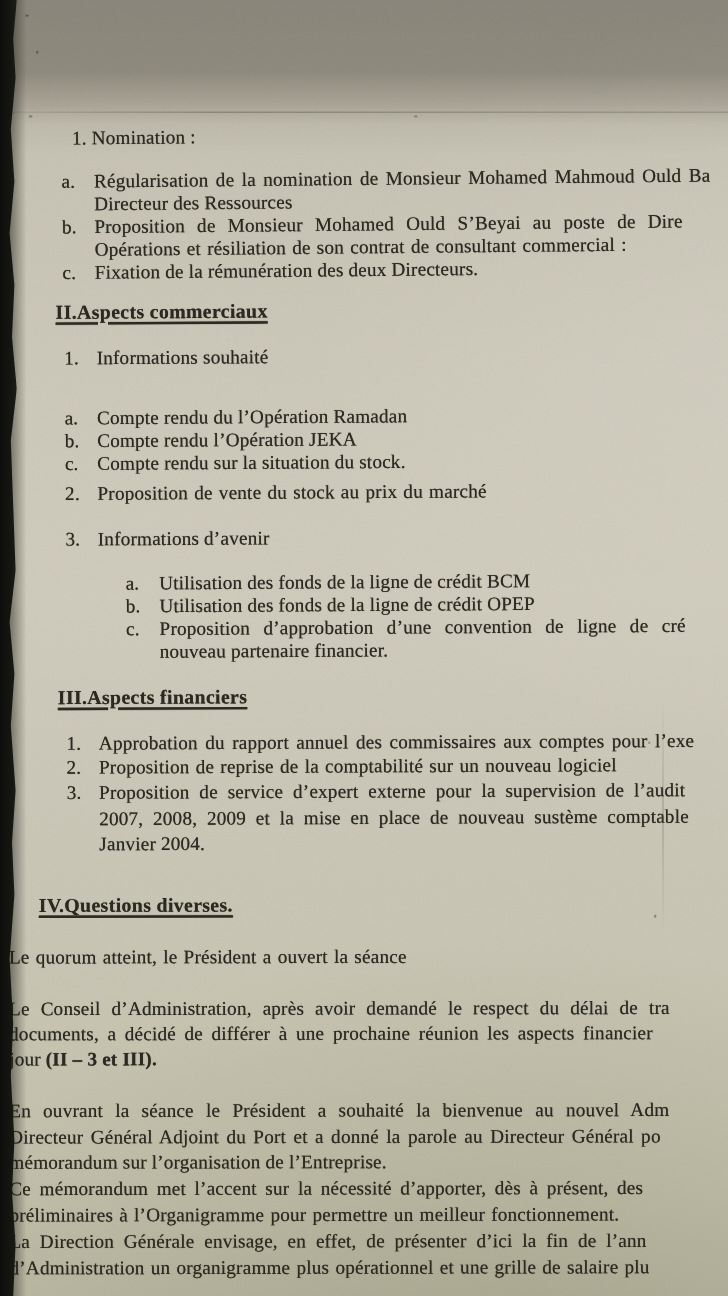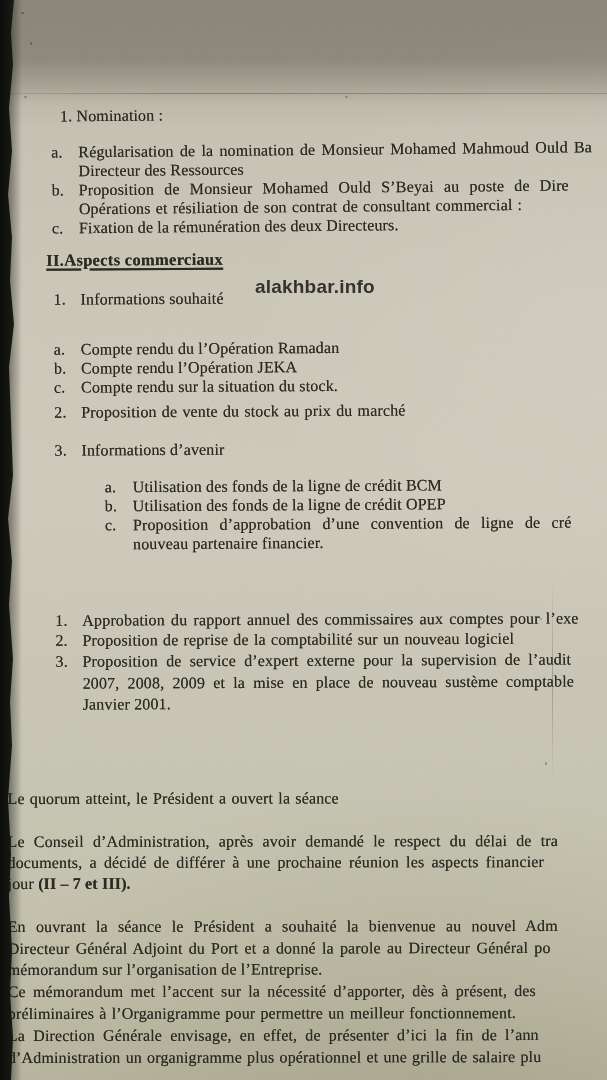--- a/index.html
+++ b/index.html
@@ -51,21 +51,20 @@
   <div id="foldline"></div>
   <div id="crease"></div>
 
   <div class="spk" style="left:21px;top:12px;width:3px;height:2px;opacity:.5"></div>
   <div class="spk" style="left:30px;top:42px;width:2px;height:3px;opacity:.45"></div>
   <div class="spk" style="left:24px;top:96px;width:3px;height:2px;opacity:.4"></div>
   <div class="spk" style="left:345px;top:96px;width:3px;height:2px;opacity:.35"></div>
   <div class="spk" style="left:545px;top:762px;width:2px;height:3px;opacity:.4"></div>
   <div class="spk" style="left:540px;top:618px;width:2px;height:2px;opacity:.35"></div>
 
-  <div id="watermark">alakhbar.info</div>
 
   <div class="sec" id="sec-nom">
     <div class="ln" style="top:107px;left:64px">1. Nomination :</div>
     <div class="ln" style="top:143px;left:55px"><span class="mk" style="width:27px">a.</span><span class="ws2">Régularisation de la nomination de Monsieur Mohamed Mahmoud Ould Ba</span></div>
     <div class="ln" style="top:162px;left:82px">Directeur des Ressources</div>
     <div class="ln" style="top:181px;left:55px"><span class="mk" style="width:27px">b.</span><span class="ws6">Proposition de Monsieur Mohamed Ould S’Beyai au poste de Dire</span></div>
     <div class="ln ws1" style="top:200px;left:82px">Opérations et résiliation de son contrat de consultant commercial :</div>
     <div class="ln" style="top:219px;left:55px"><span class="mk" style="width:27px">c.</span><span>Fixation de la rémunération des deux Directeurs.</span></div>
   </div>
 
@@ -77,32 +76,34 @@
     <div class="ln" style="top:378px;left:55px"><span class="mk" style="width:27px">c.</span><span>Compte rendu sur la situation du stock.</span></div>
     <div class="ln" style="top:403px;left:55px"><span class="mk" style="width:27px">2.</span><span class="ws1">Proposition de vente du stock au prix du marché</span></div>
     <div class="ln" style="top:441px;left:55px"><span class="mk" style="width:27px">3.</span><span>Informations d’avenir</span></div>
     <div class="ln" style="top:478px;left:105px"><span class="mk" style="width:28px">a.</span><span>Utilisation des fonds de la ligne de crédit BCM</span></div>
     <div class="ln" style="top:497px;left:105px"><span class="mk" style="width:28px">b.</span><span>Utilisation des fonds de la ligne de crédit OPEP</span></div>
     <div class="ln" style="top:516px;left:105px"><span class="mk" style="width:28px">c.</span><span class="ws7">Proposition d’approbation d’une convention de ligne de cré</span></div>
     <div class="ln" style="top:535px;left:133px">nouveau partenaire financier.</div>
   </div>
 
   <div class="sec" id="sec-fin">
+    <div class="ln hd" style="top:572px;left:48px">III.Aspects financiers</div>
     <div class="ln" style="top:611px;left:55px"><span class="mk" style="width:27px">1.</span><span class="ws2">Approbation du rapport annuel des commissaires aux comptes pour l’exe</span></div>
     <div class="ln" style="top:631px;left:55px"><span class="mk" style="width:27px">2.</span><span class="ws1">Proposition de reprise de la comptabilité sur un nouveau logiciel</span></div>
     <div class="ln" style="top:652px;left:55px"><span class="mk" style="width:27px">3.</span><span class="ws4">Proposition de service d’expert externe pour la supervision de l’audit</span></div>
     <div class="ln ws4" style="top:674px;left:82px">2007, 2008, 2009 et la mise en place de nouveau sustème comptable</div>
-    <div class="ln" style="top:695px;left:82px">Janvier 2001.</div>
+    <div class="ln" style="top:695px;left:82px">Janvier 2004.</div>
   </div>
 
   <div class="sec" id="sec-div">
+    <div class="ln hd" style="top:745px;left:32px">IV.Questions diverses.</div>
     <div class="ln ws1" style="top:789px;left:7px">Le quorum atteint, le Président a ouvert la séance</div>
     <div class="ln ws5" style="top:832px;left:7px">Le Conseil d’Administration, après avoir demandé le respect du délai de tra</div>
     <div class="ln ws3" style="top:853px;left:7px">documents, a décidé de différer à une prochaine réunion les aspects financier</div>
-    <div class="ln" style="top:874px;left:7px"><span>jour </span><span class="b">(II – 7 et III).</span></div>
+    <div class="ln" style="top:874px;left:7px"><span>jour </span><span class="b">(II – 3 et III).</span></div>
     <div class="ln ws6" style="top:917px;left:7px">En ouvrant la séance le Président a souhaité la bienvenue au nouvel Adm</div>
     <div class="ln ws2" style="top:939px;left:7px">Directeur Général Adjoint du Port et a donné la parole au Directeur Général po</div>
     <div class="ln" style="top:960px;left:7px">mémorandum sur l’organisation de l’Entreprise.</div>
     <div class="ln ws3" style="top:982px;left:7px">Ce mémorandum met l’accent sur la nécessité d’apporter, dès à présent, des</div>
     <div class="ln ws1" style="top:1004px;left:7px">préliminaires à l’Organigramme pour permettre un meilleur fonctionnement.</div>
     <div class="ln ws4" style="top:1026px;left:7px">La Direction Générale envisage, en effet, de présenter d’ici la fin de l’ann</div>
     <div class="ln ws1" style="top:1048px;left:7px">d’Administration un organigramme plus opérationnel et une grille de salaire plu</div>
   </div>
 
   <svg id="grain" width="607" height="1080">

